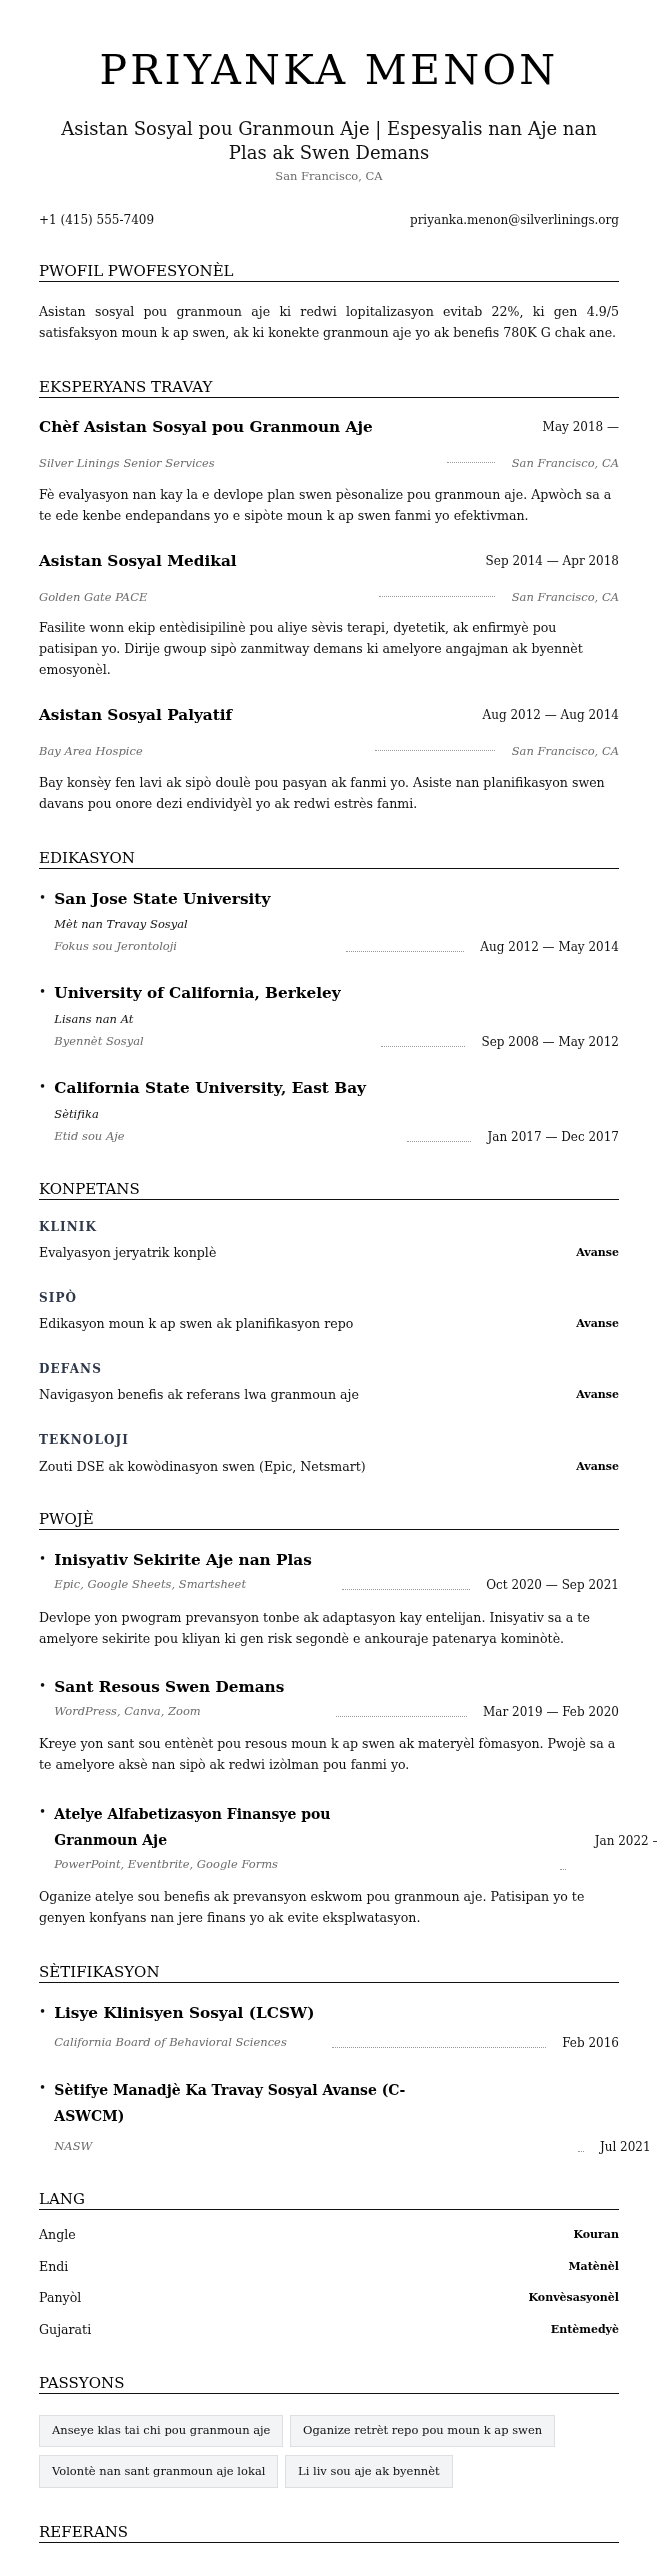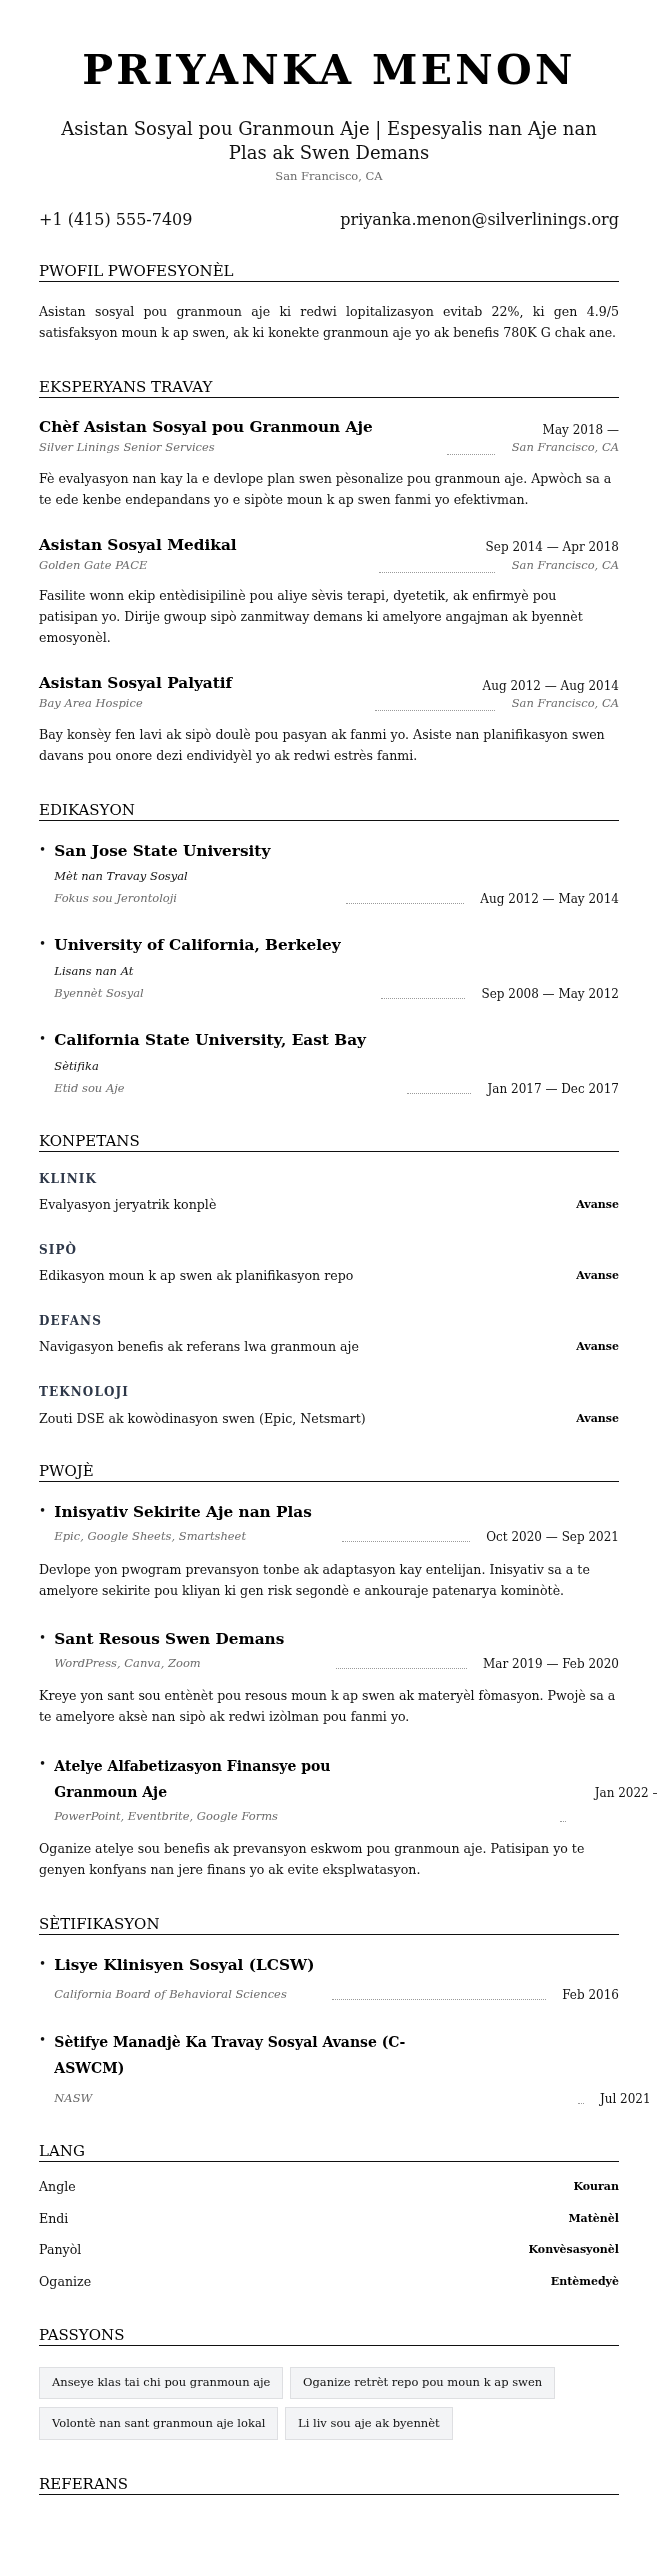--- a/index.html
+++ b/index.html
@@ -8,48 +8,48 @@
     width: 658px;
     min-height: 2576px;
     font-family: "DejaVu Serif", serif;
     color: #111111;
   }
   .page { width: 658px; padding: 0 39px; }
 
   
   .header { text-align: center; padding-top: 46px; }
   .name {
-    font-size: 41px; font-weight: bold; letter-spacing: 3.3px;
+    font-size: 41px; font-weight: normal; letter-spacing: 3.3px;
     line-height: 49px; color: #000;
   }
   .headline {
     font-size: 18px; line-height: 24px; margin-top: 22px; color: #111;
     padding: 0 11px;
   }
   .location { font-size: 11.5px; color: #6b6b6b; margin-top: 3.3px; line-height: 16.4px; }
   .contact {
     display: flex; justify-content: space-between; margin-top: 27px;
-    font-size: 16px; line-height: 16.4px; color: #111;
+    font-size: 12px; line-height: 16.4px; color: #111;
   }
 
   
   .section { margin-top: 34px; }
   .section.first { margin-top: 33px; }
   .section-title {
     font-size: 15px; font-weight: normal; line-height: 20px; color: #000;
     padding-bottom: 0; border-bottom: 1.6px solid #111;
   }
   .summary {
     margin-top: 18.6px; font-size: 12.6px; line-height: 21px; text-align: justify;
   }
 
   
   .job { margin-top: 18.6px; }
   .job + .job { margin-top: 24px; }
-  .row { display: flex; align-items: flex-end; }
+  .row { display: flex; align-items: center; margin-top: 16px; }
   .job-title { font-size: 15.3px; font-weight: bold; line-height: 22px; color: #000; flex: 0 0 auto; }
   .spacer { flex: 1 1 auto; }
   .dates { font-size: 12px; line-height: 16.4px; color: #111; flex: 0 0 auto; text-align: right; }
   .sub-left { font-size: 11.5px; font-style: italic; color: #6b6b6b; line-height: 18.6px; flex: 0 0 auto; }
   .sub-right { font-size: 11.5px; font-style: italic; color: #6b6b6b; line-height: 18.6px; flex: 0 0 auto; }
   .leader {
     flex: 1 1 auto; border-bottom: 0.5px dotted #9a9a9a; margin: 0 16.4px 1.6px 40%;
     height: 0.5px; min-width: 5.5px;
   }
   .desc { font-size: 12.6px; line-height: 21px; margin-top: 11px; color: #111; }
@@ -329,21 +329,21 @@
       </div>
       <div class="lang-row">
         <span>Endi</span>
         <span class="lang-level">Matènèl</span>
       </div>
       <div class="lang-row">
         <span>Panyòl</span>
         <span class="lang-level">Konvèsasyonèl</span>
       </div>
       <div class="lang-row">
-        <span>Oganize</span>
+        <span>Gujarati</span>
         <span class="lang-level">Entèmedyè</span>
       </div>
     </div>
   </section>
 
   <section class="section">
     <h2 class="section-title">PASSYONS</h2>
     <div class="chips">
       <span class="chip">Anseye klas tai chi pou granmoun aje</span>
       <span class="chip">Oganize retrèt repo pou moun k ap swen</span>

